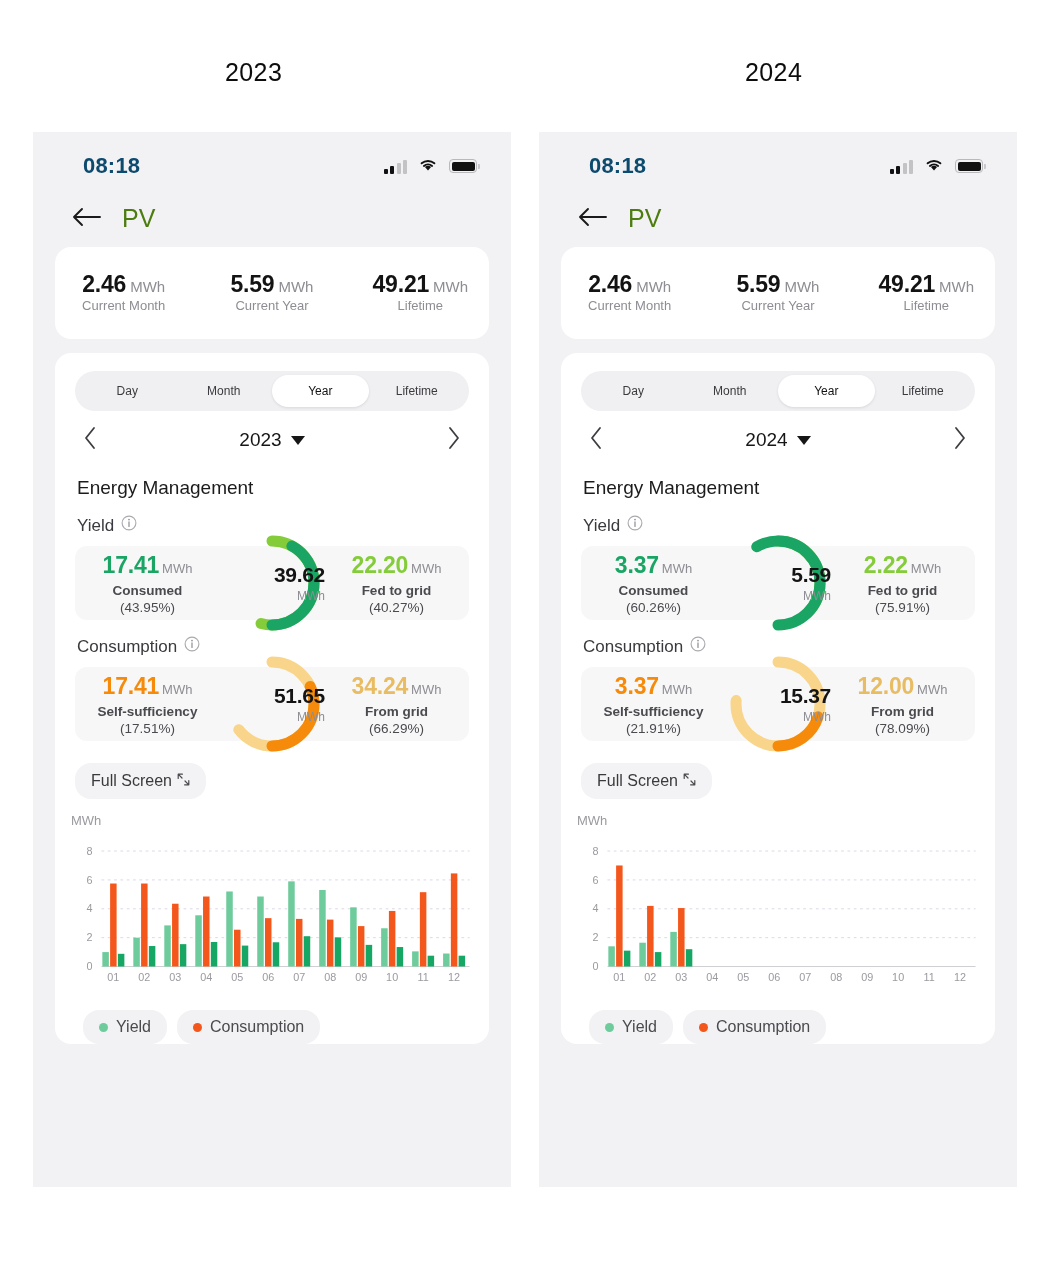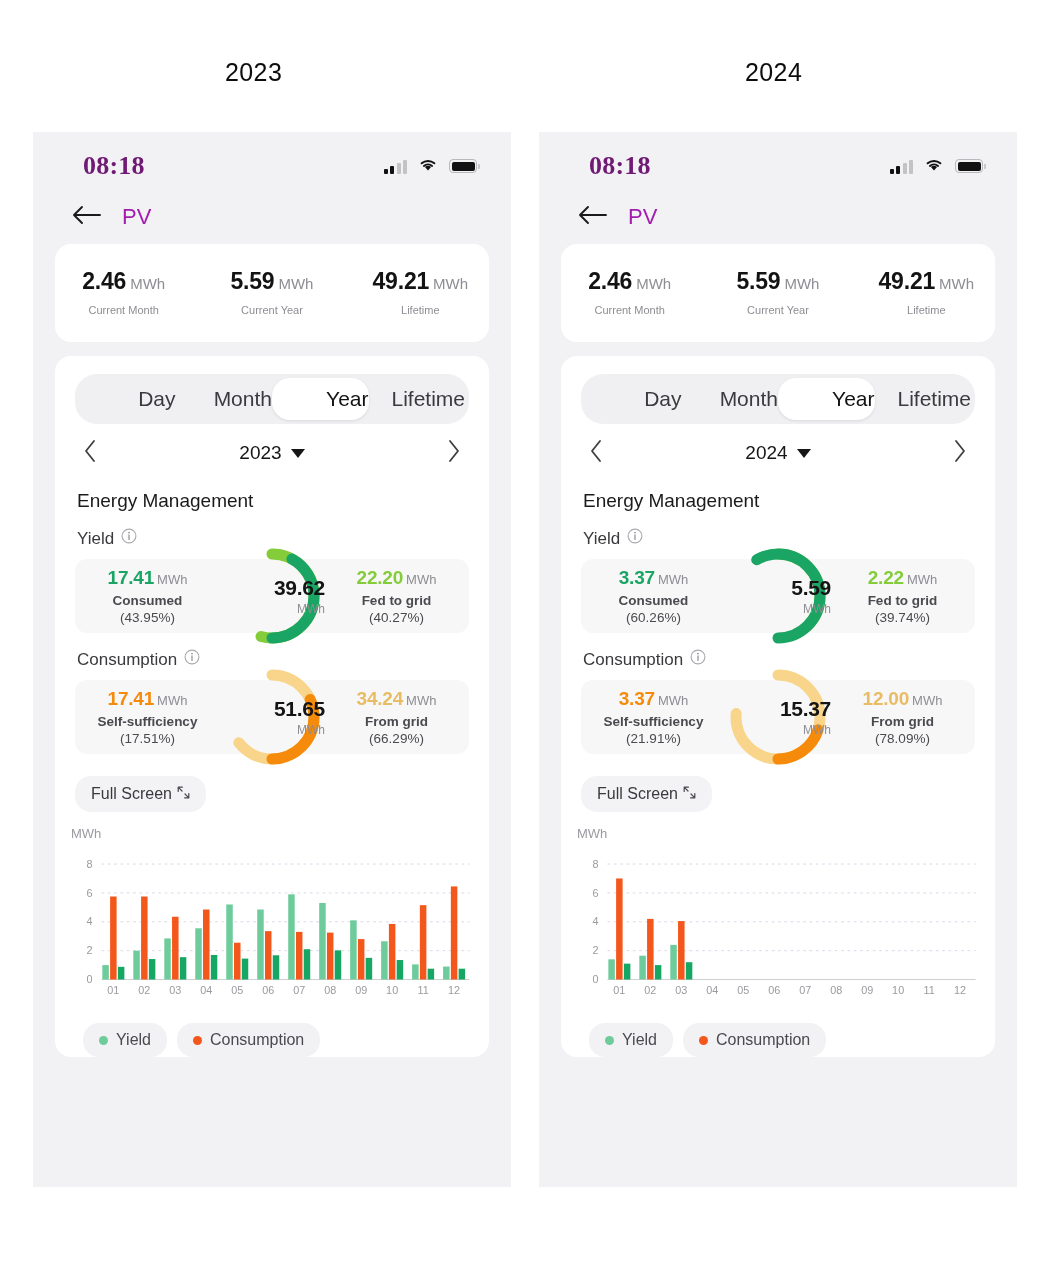--- a/index.html
+++ b/index.html
@@ -34,61 +34,61 @@
   #phone-2023 { left: 33px; }
   #phone-2024 { left: 539px; }
 
   
   .statusbar {
     height: 58px;
     display: flex; align-items: center;
     justify-content: space-between;
     padding: 10px 34px 0 50px;
   }
-  .clock { font-size: 26px; font-weight: 700; color:#701a75; letter-spacing:.2px;font-family:Liberation Serif, serif; }
+  .clock { font-size: 22px; font-weight: 700; color:#0c4a6e; letter-spacing:.2px; }
   .status-icons { display:flex; align-items:center; gap:11px; }
   .sig { display:flex; align-items:flex-end; gap:2.5px; height:15px; }
   .sig i { width:4px; background:#111; border-radius:1px; display:block; }
   .sig i:nth-child(1){ height:5px; }
   .sig i:nth-child(2){ height:8px; }
   .sig i:nth-child(3){ height:11px; background:#c3c3c6; }
   .sig i:nth-child(4){ height:14px; background:#c3c3c6; }
   .wifi-ic { width:20px; height:15px; }
   .batt { width:28px; height:14px; border:1.6px solid #b9b9bd; border-radius:4px; position:relative; padding:1.5px; }
   .batt::after { content:""; position:absolute; right:-4px; top:4px; width:2.2px; height:5px; background:#c9c9cd; border-radius:0 1px 1px 0; }
   .batt b { display:block; width:100%; height:100%; background:#111; border-radius:2px; }
 
   
   .navbar { display:flex; align-items:center; gap:20px; padding: 14px 0 14px 38px; }
   .back-ic { width:31px; height:22px; }
-  .nav-title { font-size: 22px; color:#a21caf; font-weight:400; }
+  .nav-title { font-size: 25px; color:#4d7c0f; font-weight:400; }
 
   
   .card {
     background:#fff;
     border-radius: 16px;
     margin: 0 22px 14px 22px;
   }
   .summary { display:flex; padding: 24px 6px 26px 6px; gap: 23px; }
   .sum-col { flex:1; text-align:center; }
   .sum-val { font-size:23px; font-weight:700; color:#131313; letter-spacing:-.2px; }
   .sum-unit { font-size:15px; font-weight:400; color:#8d8d93; margin-left:4px; }
-  .sum-label { font-size:11px; color:#8d8d93; margin-top:9px; }
+  .sum-label { font-size:13px; color:#8d8d93; }
 
   
   .body-card { padding: 18px 0 0 0; }
   .segment {
     margin: 0 20px;
     background:#f0f0f2;
     border-radius: 22px;
     display:flex; padding:4px;
   }
   .seg-item {
-    flex:1; text-align:right;
-    font-size:21px; color:#3b3b3f;
+    flex:1; text-align:center;
+    font-size:12px; color:#3b3b3f;
     padding:9px 0; border-radius:18px;
   }
   .seg-item.active { background:#fff; font-weight:400; color:#121212; box-shadow:0 1px 3px rgba(0,0,0,.10); }
 
   
   .period { display:flex; align-items:center; justify-content:space-between; padding: 15px 28px 5px 28px; }
   .chev { width:14px; height:24px; }
   .period-mid { display:flex; align-items:center; gap:9px; font-size:19px; color:#161616; font-weight:400; }
   .caret { width:0;height:0;border-left:7px solid transparent;border-right:7px solid transparent;border-top:9px solid #161616; }
 
@@ -101,21 +101,21 @@
     position:relative;
     margin: 10px 20px 0 20px;
     background:#f7f7f8;
     border-radius:12px;
     height:74px;
     display:flex; align-items:center;
   }
   .donut-side { flex:1; text-align:center; }
   .donut-side.left { padding-right:52px; }
   .donut-side.right { padding-left:52px; }
-  .d-val { font-size:19px; font-weight:700; letter-spacing:-.2px; }
+  .d-val { font-size:23px; font-weight:700; letter-spacing:-.2px; }
   .d-unit { font-size:13px; color:#8d8d93; font-weight:400; margin-left:3px; }
   .d-label { font-size:13.5px; color:#4a4a4f; margin-top:4px;font-weight:bold; }
   .d-pct { font-size:13.5px; color:#4a4a4f; margin-top:2px; }
   .donut-wrap {
     position:absolute; left:50%; top:50%;
     transform: translate(-50%,-50%);
     width:106px; height:106px;
   }
   .donut-wrap svg { display:block; }
   .donut-center {
@@ -433,21 +433,21 @@
         </div>
         <div class="donut-row">
           <div class="donut-side left">
             <div><span class="d-val" style="color: rgb(26, 165, 100);">3.37</span><span class="d-unit">MWh</span></div>
             <div class="d-label">Consumed</div>
             <div class="d-pct">(60.26%)</div>
           </div>
           <div class="donut-side right">
             <div><span class="d-val" style="color: rgb(132, 204, 58);">2.22</span><span class="d-unit">MWh</span></div>
             <div class="d-label">Fed to grid</div>
-            <div class="d-pct">(39.74%)</div>
+            <div class="d-pct">(75.91%)</div>
           </div>
           <div class="donut-wrap">
             <svg viewBox="0 0 106 106" width="106" height="106">
               <circle cx="53" cy="53" r="42" fill="none" stroke="#84cc3a" stroke-width="11" stroke-linecap="round" stroke-dasharray="99.87138932507305 263.89378290154264" transform="rotate(-90 53 53)"></circle>
               <circle cx="53" cy="53" r="42" fill="none" stroke="#1aa564" stroke-width="11" stroke-linecap="round" stroke-dasharray="154.0223935764696 263.89378290154264" transform="rotate(-90 53 53) scale(-1,1) translate(-106,0)"></circle>
             </svg>
             <div class="donut-center">
               <div class="dc-val">5.59</div>
               <div class="dc-unit">MWh</div>
             </div>

